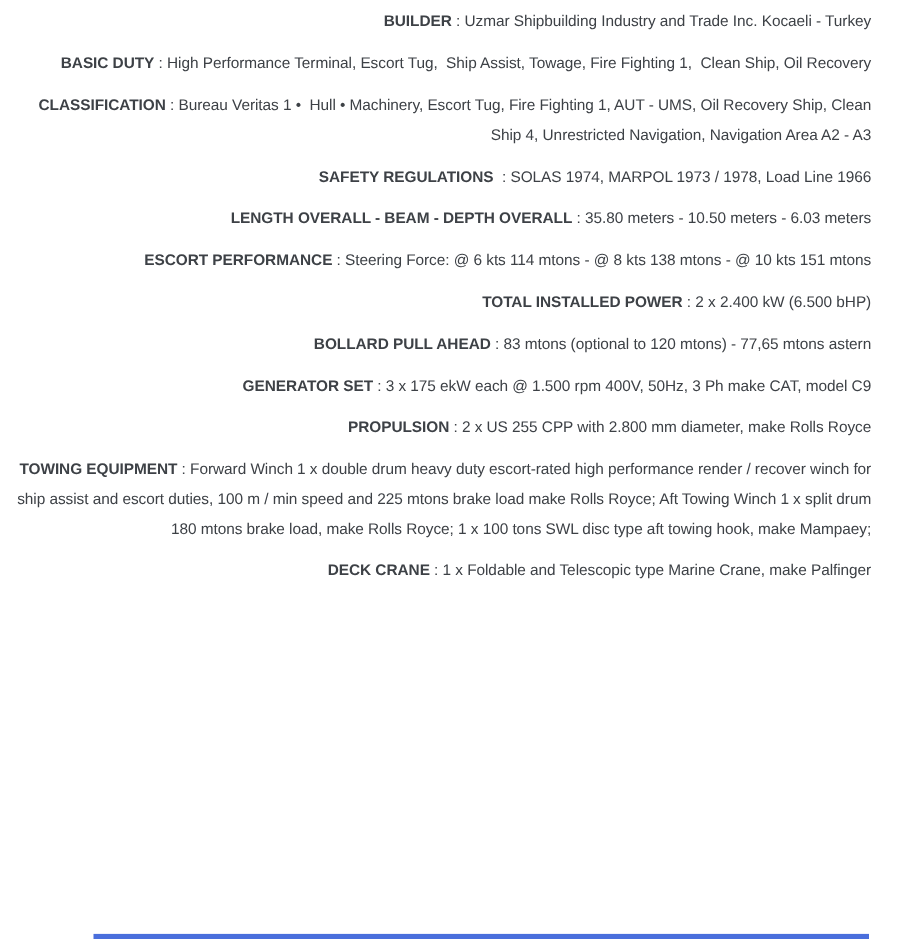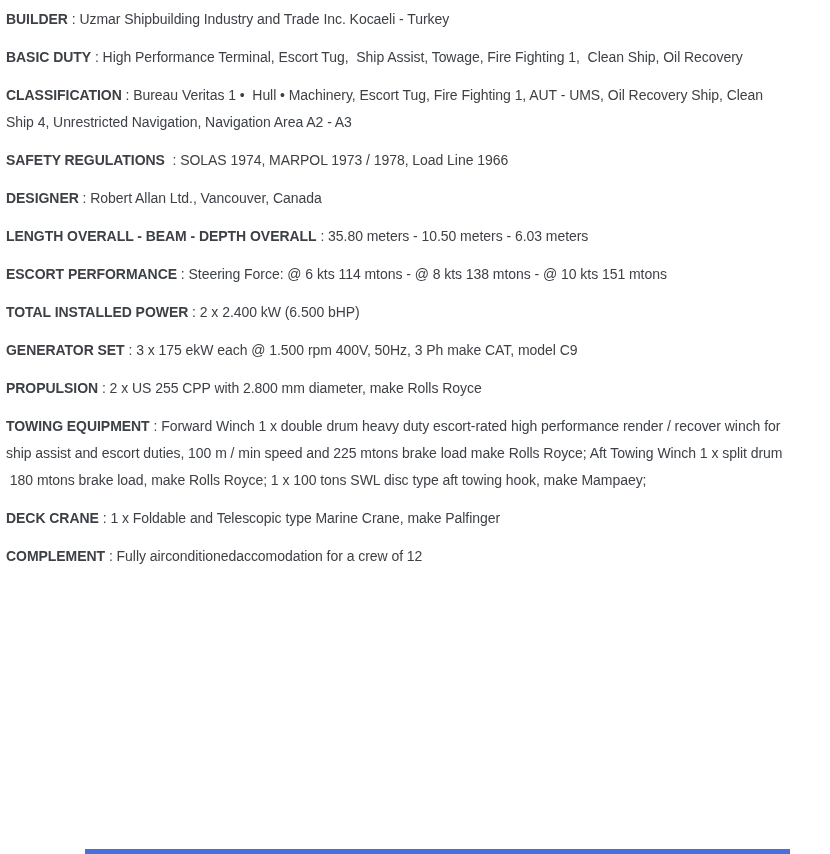--- a/index.html
+++ b/index.html
@@ -13,20 +13,21 @@
     position: relative;
     overflow: hidden;
     font-family: "Liberation Sans", "DejaVu Sans", sans-serif;
     font-size: 14px;
     line-height: 27px;
     color: #3d4146;
     letter-spacing: -0.05px;
   }
   .spec-sheet {
     padding: 6px 38px 0 6px;
+    text-align: right;
   }
   p.spec {
     margin: 0 0 11px 0;
   }
   p.spec .label {
     font-weight: 700;
   }
   p.spec .sep {
     white-space: pre;
   }
@@ -44,38 +45,37 @@
 <main class="spec-sheet">
   <div>
   <p class="spec"><strong class="label">BUILDER</strong><span class="sep"> : </span><span class="value">Uzmar Shipbuilding Industry and Trade Inc. Kocaeli - Turkey</span></p>
 
   <p class="spec"><strong class="label">BASIC DUTY</strong><span class="sep"> : </span><span class="value">High Performance Terminal, Escort Tug, &nbsp;Ship Assist, Towage, Fire Fighting 1, &nbsp;Clean Ship, Oil Recovery</span></p>
 
   <p class="spec"><strong class="label">CLASSIFICATION</strong><span class="sep"> : </span><span class="value">Bureau Veritas 1 • &nbsp;Hull • Machinery, Escort Tug, Fire Fighting 1, AUT - UMS, Oil Recovery Ship, Clean Ship 4, Unrestricted Navigation, Navigation Area A2 - A3</span></p>
 
   <p class="spec"><strong class="label">SAFETY REGULATIONS&nbsp;</strong><span class="sep"> : </span><span class="value">SOLAS 1974, MARPOL 1973 / 1978, Load Line 1966</span></p>
 
-  <p class="spec"><strong class="label">DESIGNER</strong><span class="sep"> : </span><span class="value">Robert Allan Ltd., Vancouver, Canada</span></p>
 
   <p class="spec"><strong class="label">LENGTH OVERALL - BEAM - DEPTH OVERALL</strong><span class="sep"> : </span><span class="value">35.80 meters - 10.50 meters - 6.03 meters</span></p>
 
 
   <p class="spec"><strong class="label">ESCORT PERFORMANCE</strong><span class="sep"> : </span><span class="value">Steering Force: @ 6 kts 114 mtons - @ 8 kts 138 mtons - @ 10 kts 151 mtons</span></p>
 
 
 
   <p class="spec"><strong class="label">TOTAL INSTALLED POWER</strong><span class="sep"> : </span><span class="value">2 x 2.400 kW (6.500 bHP)</span></p>
 
+  <p class="spec"><strong class="label">BOLLARD PULL AHEAD</strong><span class="sep"> : </span><span class="value">83 mtons (optional to 120 mtons) - 77,65 mtons astern</span></p>
 
 
   <p class="spec"><strong class="label">GENERATOR SET</strong><span class="sep"> : </span><span class="value">3 x 175 ekW each @ 1.500 rpm 400V, 50Hz, 3 Ph make CAT, model C9</span></p>
 
   <p class="spec"><strong class="label">PROPULSION</strong><span class="sep"> : </span><span class="value">2 x US 255 CPP with 2.800 mm diameter, make Rolls Royce</span></p>
 
   <p class="spec"><strong class="label">TOWING EQUIPMENT</strong><span class="sep"> : </span><span class="value">Forward Winch 1 x double drum heavy duty escort-rated high performance render / recover winch for ship assist and escort duties, 100 m / min speed and 225 mtons brake load make Rolls Royce; Aft Towing Winch 1 x split drum &nbsp;180 mtons brake load, make Rolls Royce; 1 x 100 tons SWL disc type aft towing hook, make Mampaey;</span></p>
 
   <p class="spec"><strong class="label">DECK CRANE</strong><span class="sep"> : </span><span class="value">1 x Foldable and Telescopic type Marine Crane, make Palfinger</span></p>
 
-  <p class="spec"><strong class="label">COMPLEMENT</strong><span class="sep"> : </span><span class="value">Fully airconditionedaccomodation for a crew of 12</span></p>
 </div>
 </main>
 
 <div class="accent-bar" style="background: rgb(74, 111, 220);"></div>
 
 </body></html>

